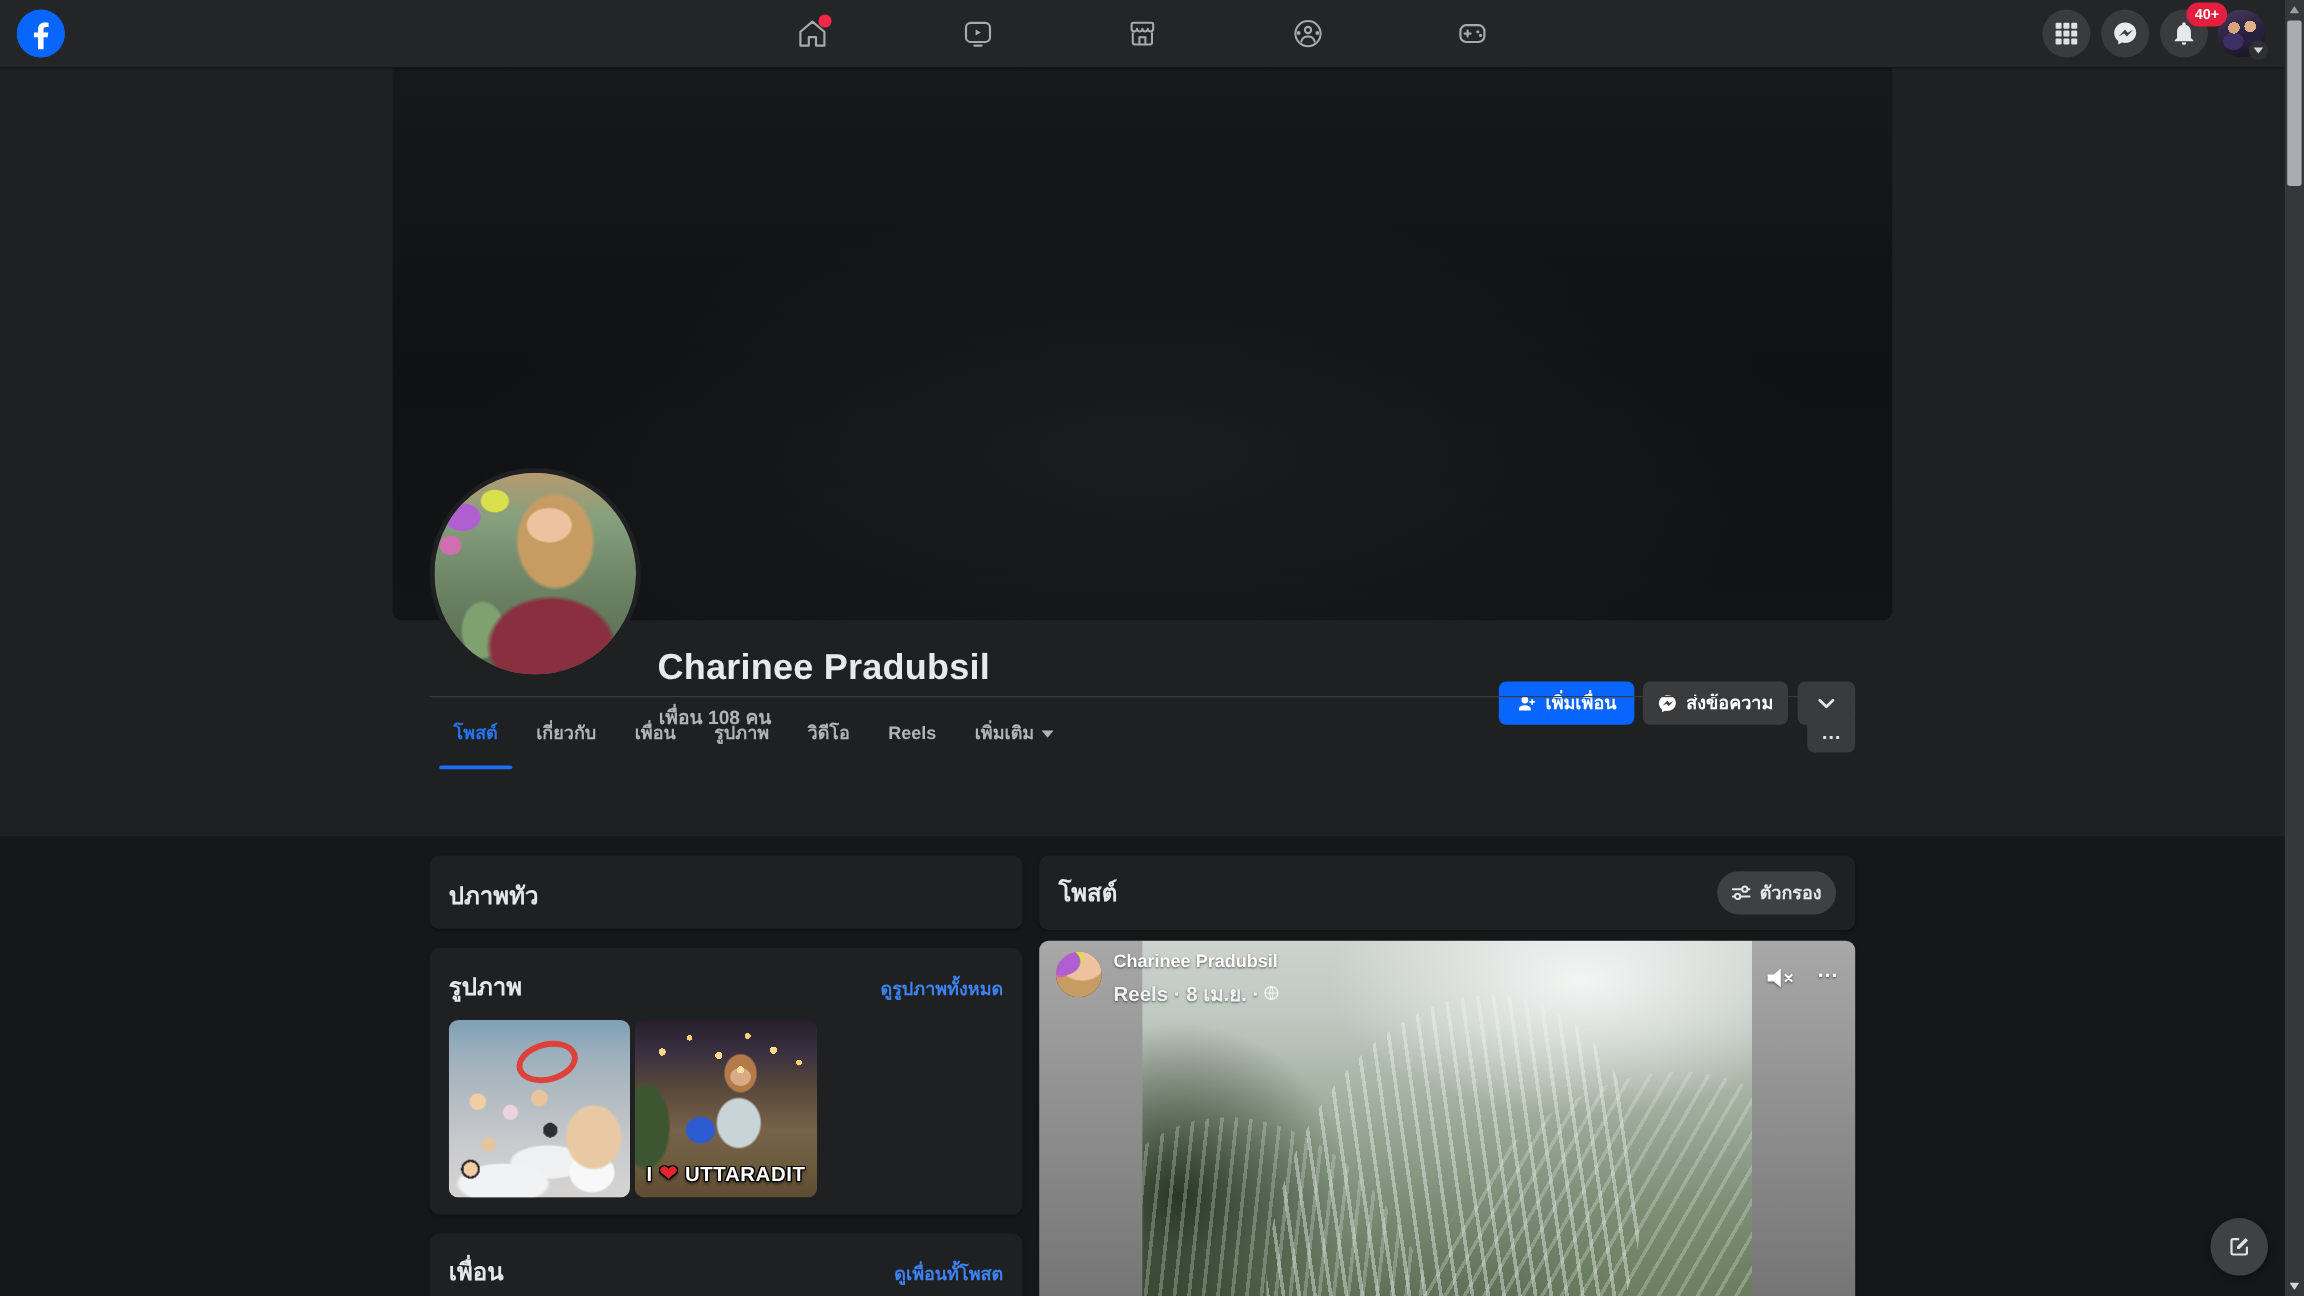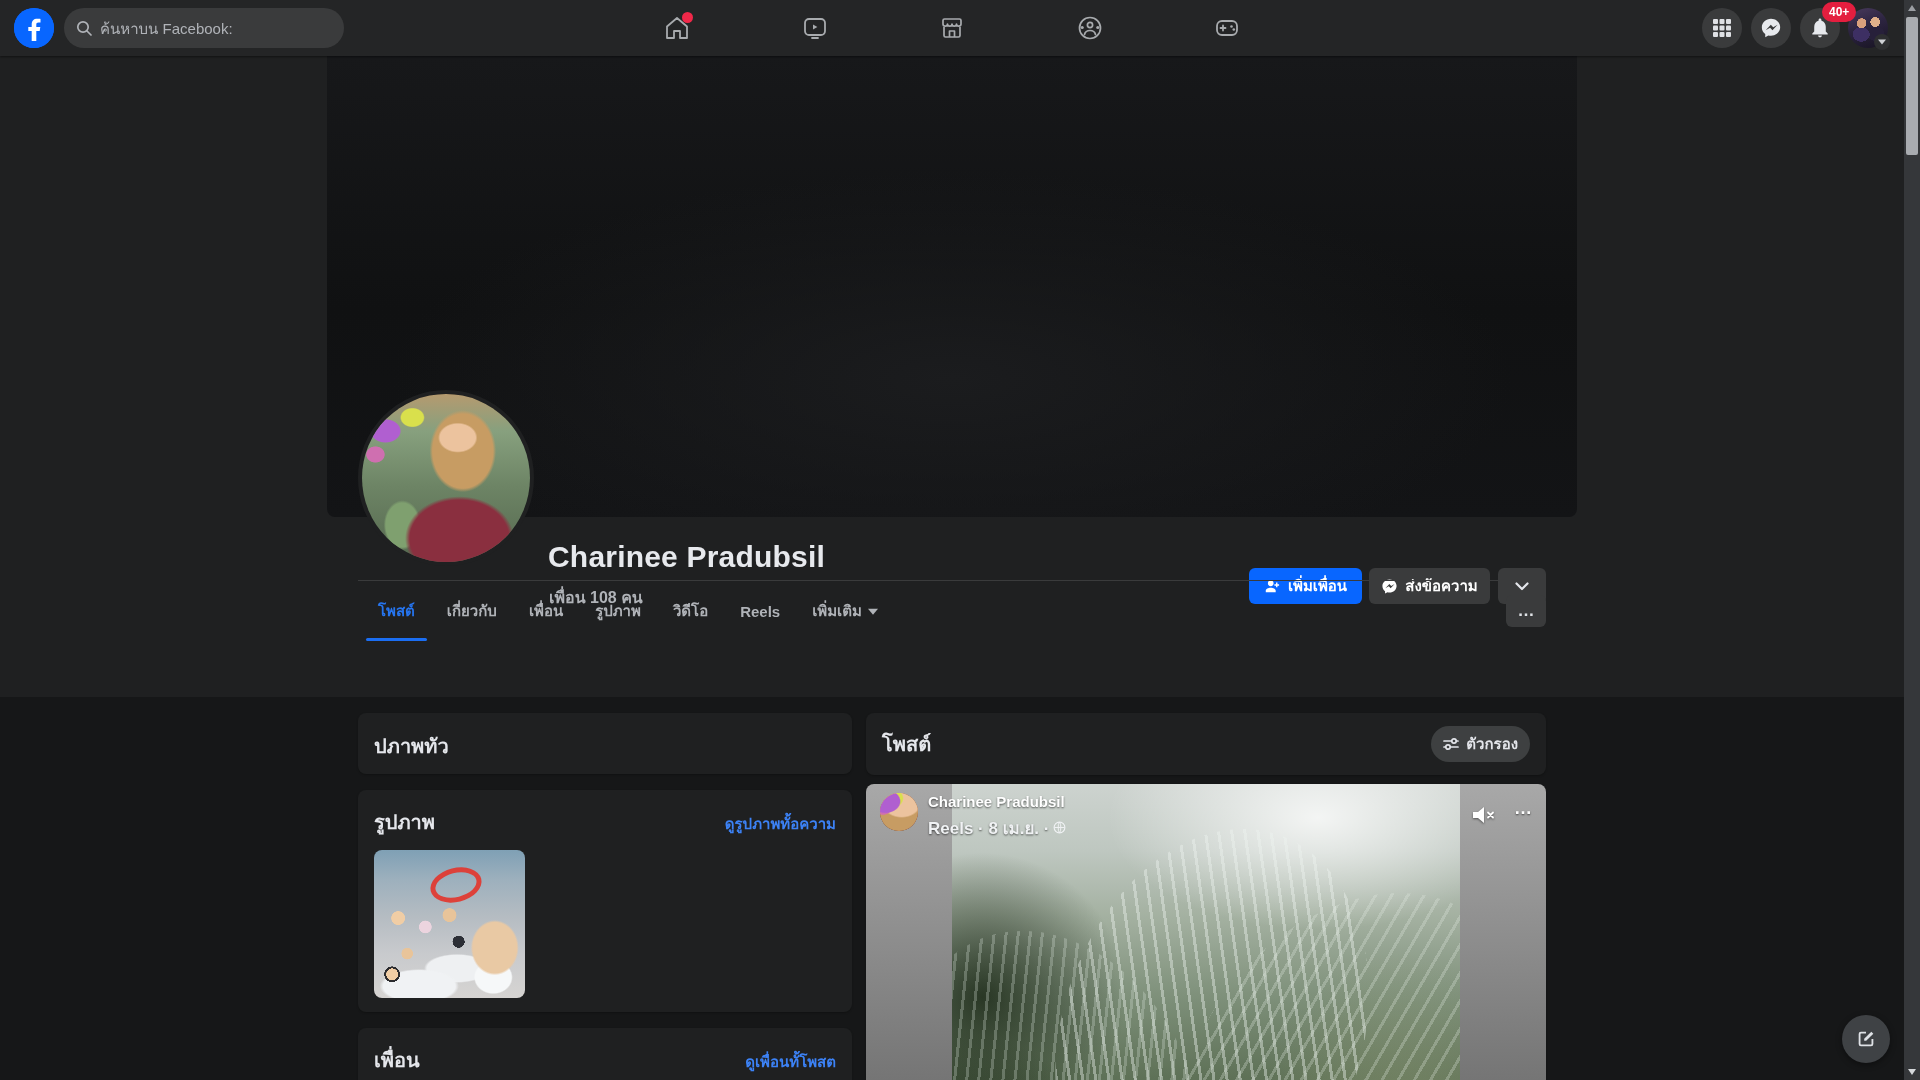--- a/index.html
+++ b/index.html
@@ -177,27 +177,20 @@
 </head>
 <body>
 
 <div id="navbar">
   <div id="fb-logo">
     <svg width="40" height="40" viewBox="0 0 40 40">
       <circle cx="20" cy="20" r="20" fill="#0866ff"></circle>
       <path d="M22.3 33v-10h3.4l.6-4h-4v-2.4c0-1.2.5-2.1 2.2-2.1h2V10.9c-.4-.05-1.8-.17-3.3-.17-3.3 0-5.5 2-5.5 5.7V19h-3.4v4h3.4v10z" fill="#fff"></path>
     </svg>
   </div>
-  <div id="search-pill">
-    <svg width="16" height="16" viewBox="0 0 16 16">
-      <circle cx="7" cy="7" r="5.2" fill="none" stroke="#b0b3b8" stroke-width="1.7"></circle>
-      <line x1="11" y1="11" x2="15" y2="15" stroke="#b0b3b8" stroke-width="1.7" stroke-linecap="round"></line>
-    </svg>
-    <input type="text" placeholder="ค้นหาบน Facebook:" style="">
-  </div>
 
   <div id="nav-center">
     <div class="nav-tab">
       <svg width="28" height="28" viewBox="0 0 28 28">
         <path d="M4 12.5 14 4l10 8.5V24h-7v-7h-6v7H4z" fill="none" stroke="#a8abae" stroke-width="1.8" stroke-linejoin="round"></path>
       </svg>
       <span class="nav-dot"></span>
     </div>
     <div class="nav-tab">
       <svg width="28" height="28" viewBox="0 0 28 28">
@@ -327,26 +320,34 @@
 </div>
 <button id="tabs-more-btn">…</button>
 
 <div class="card" id="card-intro">
   <div class="card-title">ปภาพทัว</div>
 </div>
 
 <div class="card" id="card-photos">
   <div class="card-head">
     <div class="card-title">รูปภาพ</div>
-    <div class="card-link">ดูรูปภาพทั้อความ</div>
+    <div class="card-link">ดูรูปภาพทั้งหมด</div>
   </div>
   <div id="photos-grid">
     <div class="photo-cell">
       <div class="photo-classroom"></div>
       <div class="red-circle"></div>
+    </div>
+    <div class="photo-cell">
+      <div class="photo-market"></div>
+      <div class="photo-caption">
+        <span>I</span>
+        <span class="heart">❤</span>
+        <span>UTTARADIT</span>
+      </div>
     </div>
   </div>
 </div>
 
 <div class="card" id="card-friends">
   <div class="card-head">
     <div class="card-title">เพื่อน</div>
     <div class="card-link">ดูเพื่อนทั้โพสต</div>
   </div>
 

